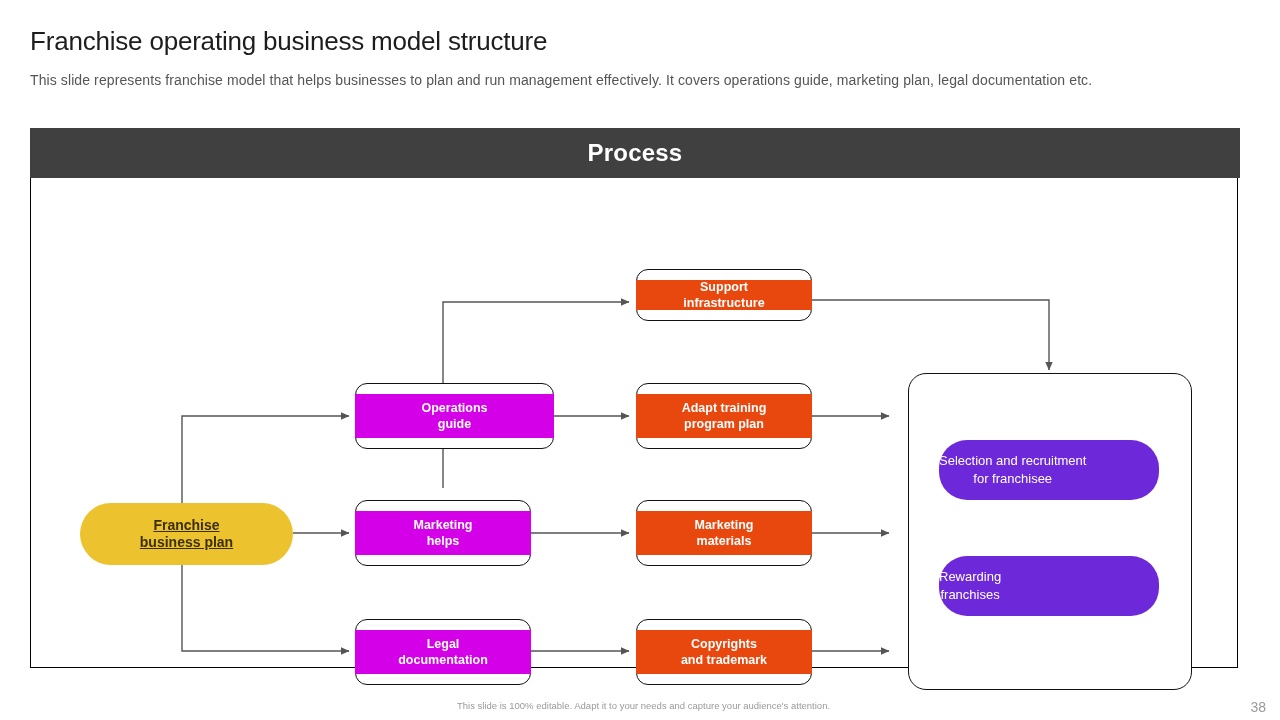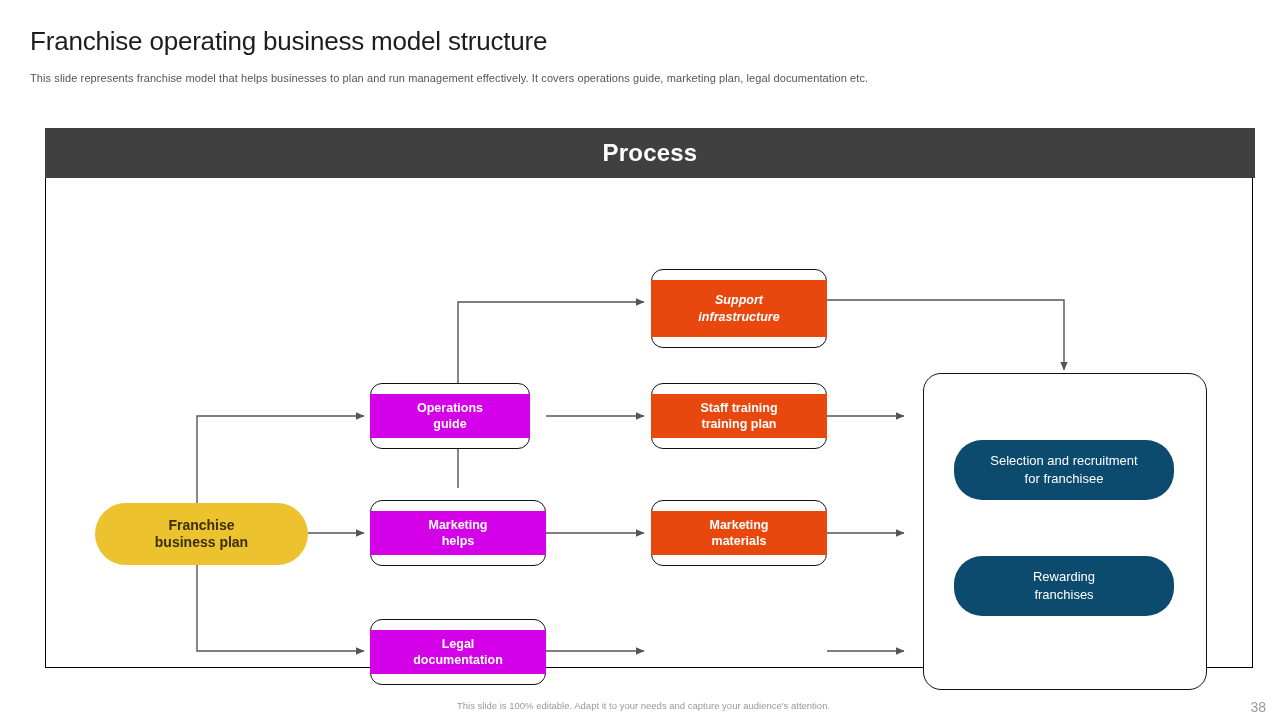--- a/index.html
+++ b/index.html
@@ -24,30 +24,30 @@
     font-size: 26px;
     font-weight: normal;
     color: #1d1d1d;
     letter-spacing: -0.2px;
     white-space: nowrap;
   }
   .slide-subtitle {
     position: absolute;
     left: 30px;
     top: 72px;
-    font-size: 11px;
+    font-size: 14px;
     color: #555555;
     letter-spacing: 0.1px;
     white-space: nowrap;
   }
 
   
   .panel {
     position: absolute;
-    left: 45px;
+    left: 30px;
     top: 128px;
     width: 1210px;
     height: 542px;
   }
   .panel-header {
     position: absolute;
     left: 0;
     top: 0;
     width: 100%;
     height: 50px;
@@ -129,25 +129,25 @@
   
   .group-box {
     position: absolute;
     border: 1px solid #111111;
     border-radius: 18px;
     background: #ffffff;
     box-sizing: border-box;
   }
   .node-round {
     position: absolute;
-    background: #0c4a6e;
+    background: #6d28d9;
     border-radius: 28px;
     display: flex;
     align-items: center;
-    justify-content: center;
+    justify-content: flex-start;
     text-align: center;
     color: #ffffff;
     font-size: 13px;
     line-height: 1.35;
   }
 
   
   .connectors {
     position: absolute;
     left: 0;
@@ -216,28 +216,28 @@
 
         <path d="M781,238 L858,238" stroke="#555555" stroke-width="1.4" fill="none" marker-end="url(#arrow)"></path>
 
         <path d="M781,355 L858,355" stroke="#555555" stroke-width="1.4" fill="none" marker-end="url(#arrow)"></path>
 
         <path d="M781,473 L858,473" stroke="#555555" stroke-width="1.4" fill="none" marker-end="url(#arrow)"></path>
 
         <path d="M1018,318 L1018,366" stroke="#555555" stroke-width="1.4" fill="none" marker-end="url(#arrow)"></path>
       </svg>
 
-      <div class="node-pill" style="left:49px; top:325px; width:213px; height:62px;">
+      <div class="node-pill" style="left:49px; top:325px; width:213px; height:62px;text-decoration:underline;">
         <span>
           <span>Franchise</span><br>
           <span>business plan</span>
         </span>
       </div>
 
-      <div class="node-box" style="left:324px; top:205px; width:160px; height:66px;">
+      <div class="node-box" style="left:324px; top:205px; width:199px; height:66px;">
         <div class="band magenta">
           <span>
             <span>Operations</span><br>
             <span>guide</span>
           </span>
         </div>
       </div>
 
       <div class="node-box" style="left:324px; top:322px; width:176px; height:66px;">
         <div class="band magenta">
@@ -250,47 +250,55 @@
 
       <div class="node-box" style="left:324px; top:441px; width:176px; height:66px;">
         <div class="band magenta">
           <span>
             <span>Legal</span><br>
             <span>documentation</span>
           </span>
         </div>
       </div>
 
-      <div class="node-box" style="left:605px; top:91px; width:176px; height:79px;font-style:italic;">
+      <div class="node-box" style="left:605px; top:91px; width:176px; height:52px;">
         <div class="band orange">
           <span>
             <span>Support</span><br>
             <span>infrastructure</span>
           </span>
         </div>
       </div>
 
       <div class="node-box" style="left:605px; top:205px; width:176px; height:66px;">
         <div class="band orange">
           <span>
-            <span>Staff training</span><br>
-            <span>training plan</span>
+            <span>Adapt training</span><br>
+            <span>program plan</span>
           </span>
         </div>
       </div>
 
       <div class="node-box" style="left:605px; top:322px; width:176px; height:66px;">
         <div class="band orange">
           <span>
             <span>Marketing</span><br>
             <span>materials</span>
           </span>
         </div>
       </div>
 
+      <div class="node-box" style="left:605px; top:441px; width:176px; height:66px;">
+        <div class="band orange">
+          <span>
+            <span>Copyrights</span><br>
+            <span>and trademark</span>
+          </span>
+        </div>
+      </div>
 
       <div class="group-box" style="left:877px; top:195px; width:284px; height:317px;">
       </div>
 
       <div class="node-round" style="left:908px; top:262px; width:220px; height:60px;">
         <span>
           <span>Selection and recruitment</span><br>
           <span>for franchisee</span>
         </span>
       </div>

